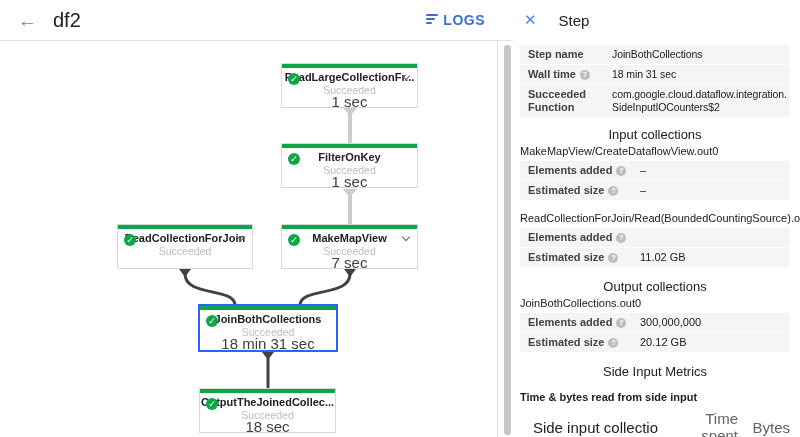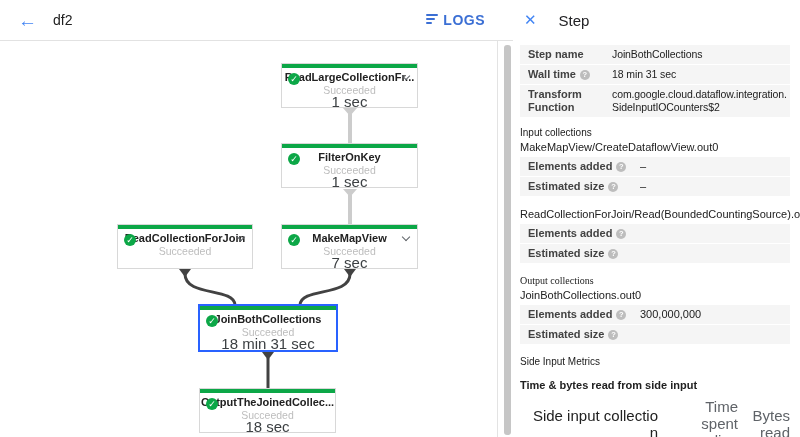--- a/index.html
+++ b/index.html
@@ -4,21 +4,21 @@
 <style>
   * { margin:0; padding:0; box-sizing:border-box; }
   html,body { width:800px; height:437px; }
   body { font-family:"Liberation Sans", sans-serif; background:#fff; color:#212121; overflow:hidden; }
   .app { position:relative; width:800px; height:437px; background:#fff; }
 
   
   .topbar { position:absolute; top:0; left:0; width:800px; height:41px; background:#fff; border-bottom:1px solid #e2e2e2; }
   .topbar-left { position:absolute; left:0; top:0; width:497px; height:40px; display:flex; align-items:center; }
   .back-arrow { margin-left:18px; color:#4285f4; font-size:19px; line-height:19px; cursor:pointer; }
-  .job-title { margin-left:16px; font-size:14px; color:#212121; }
+  .job-title { margin-left:16px; font-size:20px; color:#212121; }
   .logs-btn { margin-left:auto; margin-right:12px; display:flex; align-items:center; color:#3b6fd4; font-size:14px; font-weight:bold; letter-spacing:.5px; cursor:pointer; }
   .logs-icon { display:inline-block; margin-right:5px; }
   .logs-icon i { display:block; height:2px; background:#3b6fd4; margin-bottom:2px; border-radius:1px; }
   .logs-icon i:nth-child(1){ width:12px; } .logs-icon i:nth-child(2){ width:9px; } .logs-icon i:nth-child(3){ width:6px; }
 
   
   .graph { position:absolute; left:0; top:41px; width:497px; height:396px; background:#fff; overflow:hidden; }
   .graph-divider { position:absolute; left:497px; top:41px; width:1px; height:396px; background:#e3e3e3; }
   .graph-scrollbar { position:absolute; left:504px; top:45px; width:7px; height:390px; background:#c6c6c6; border-radius:3px; cursor:pointer; }
 
@@ -42,21 +42,21 @@
 
   .kv-row { display:flex; background:#f5f5f5; padding:3px 0 3px 8px; margin-bottom:1px; font-size:11px; line-height:13px;align-items:center; }
   .kv-row .k { flex:0 0 84px; font-weight:bold; color:#424242; }
   .kv-row .v { flex:1; color:#212121; word-break:break-all; letter-spacing:-0.1px; font-size:10.5px; }
   .metric-row { display:flex; background:#f5f5f5; padding:3px 8px; margin-bottom:1px; font-size:11px; line-height:13px; }
   .metric-row .k { flex:0 0 112px; font-weight:bold; color:#424242; }
   .metric-row .v { flex:1; color:#212121; }
 
   .help { display:inline-block; width:10px; height:10px; border-radius:50%; background:#bdbdbd; color:#fff; font-size:7.5px; font-weight:bold; line-height:10px; text-align:center; margin-left:4px; vertical-align:1px; }
 
-  .section-heading { font-size:10px; color:#212121; margin:10px 0 3px 0; }
+  .section-heading { font-size:13px; color:#212121; margin:10px 0 3px 0;text-align:center; }
   .coll-name { font-size:11px; color:#212121; margin:3px 0 4px 0; }
   .group-gap { margin-top:12px; }
 
   .sim-sub { font-size:11px; font-weight:bold; color:#212121; margin:2px 0 3px 0; }
   table.sim { width:100%; border-collapse:collapse; font-size:11px; }
   table.sim th { text-align:right; font-weight:normal; color:#757575; font-size:15px; padding:4px 0 4px 8px; border-bottom:1px solid #e0e0e0; }
   table.sim td { vertical-align:top; color:#424242; padding:6px 0 8px 8px; border-bottom:1px solid #e0e0e0; }
   table.sim .c1 { width:138px; word-break:break-all; color:#212121; }
   table.sim .c2 { width:80px; color:#5f6368; }
   table.sim .c3 { color:#5f6368; }
@@ -162,21 +162,21 @@
 
       <div class="kv-row">
         <span class="k">Step name</span>
         <span class="v">JoinBothCollections</span>
       </div>
       <div class="kv-row">
         <span class="k"><span>Wall time</span><span class="help">?</span></span>
         <span class="v">18 min 31 sec</span>
       </div>
       <div class="kv-row">
-        <span class="k">Transform Function</span>
+        <span class="k">Succeeded Function</span>
         <span class="v">com.google.cloud.dataflow.integration.SideInputIOCounters$2</span>
       </div>
 
       <div class="section-heading">Input collections</div>
 
       <div class="coll-name">MakeMapView/CreateDataflowView.out0</div>
       <div class="metric-row">
         <span class="k"><span>Elements added</span><span class="help">?</span></span>
         <span class="v">–</span>
       </div>
@@ -184,31 +184,33 @@
         <span class="k"><span>Estimated size</span><span class="help">?</span></span>
         <span class="v">–</span>
       </div>
 
       <div class="coll-name group-gap">ReadCollectionForJoin/Read(BoundedCountingSource).out0</div>
       <div class="metric-row">
         <span class="k"><span>Elements added</span><span class="help">?</span></span>
       </div>
       <div class="metric-row">
         <span class="k"><span>Estimated size</span><span class="help">?</span></span>
-      </div>
-
-      <div class="section-heading" style="margin-top:12px;font-family:Liberation Serif, serif;">Output collections</div>
+        <span class="v">11.02 GB</span>
+      </div>
+
+      <div class="section-heading" style="margin-top:12px;">Output collections</div>
 
       <div class="coll-name">JoinBothCollections.out0</div>
       <div class="metric-row">
         <span class="k"><span>Elements added</span><span class="help">?</span></span>
         <span class="v">300,000,000</span>
       </div>
       <div class="metric-row">
         <span class="k"><span>Estimated size</span><span class="help">?</span></span>
+        <span class="v">20.12 GB</span>
       </div>
 
       <div class="section-heading" style="margin-top:12px; margin-bottom:12px;">Side Input Metrics</div>
       <div class="sim-sub">Time &amp; bytes read from side input</div>
 
       <table class="sim">
         <thead>
           <tr>
             <th class="c1">Side input collection</th>
             <th class="c2">Time spent reading</th>

